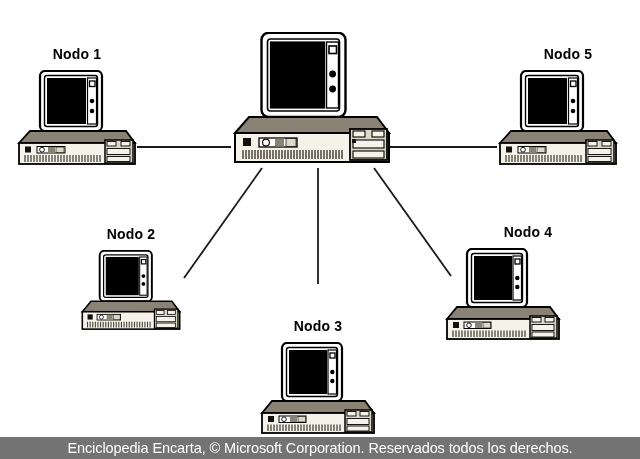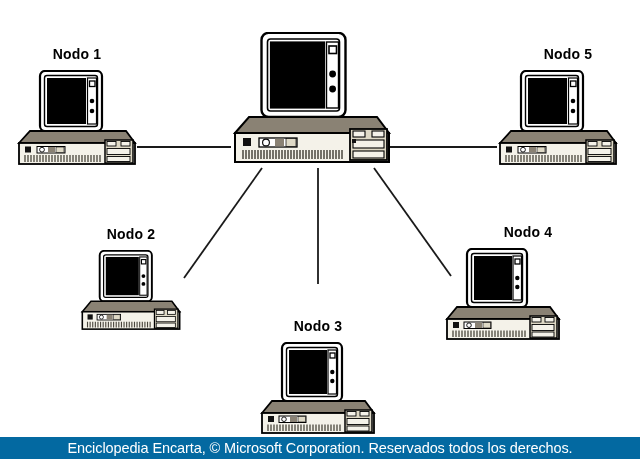--- a/index.html
+++ b/index.html
@@ -38,21 +38,21 @@
 
   .comp-art{position:absolute;left:0;top:0;width:100%;height:100%;}
 
   
   #caption{
     position:absolute;
     left:0;
     bottom:0;
     width:640px;
     height:22px;
-    background:#0369a1;
+    background:#737373;
     color:#ffffff;
     display:flex;
     align-items:center;
     justify-content:center;
     font-size:14.5px;
     letter-spacing:-0.1px;
     font-family:"Liberation Sans", sans-serif;
   }
   #caption .cap-txt{white-space:nowrap;}
 </style>

